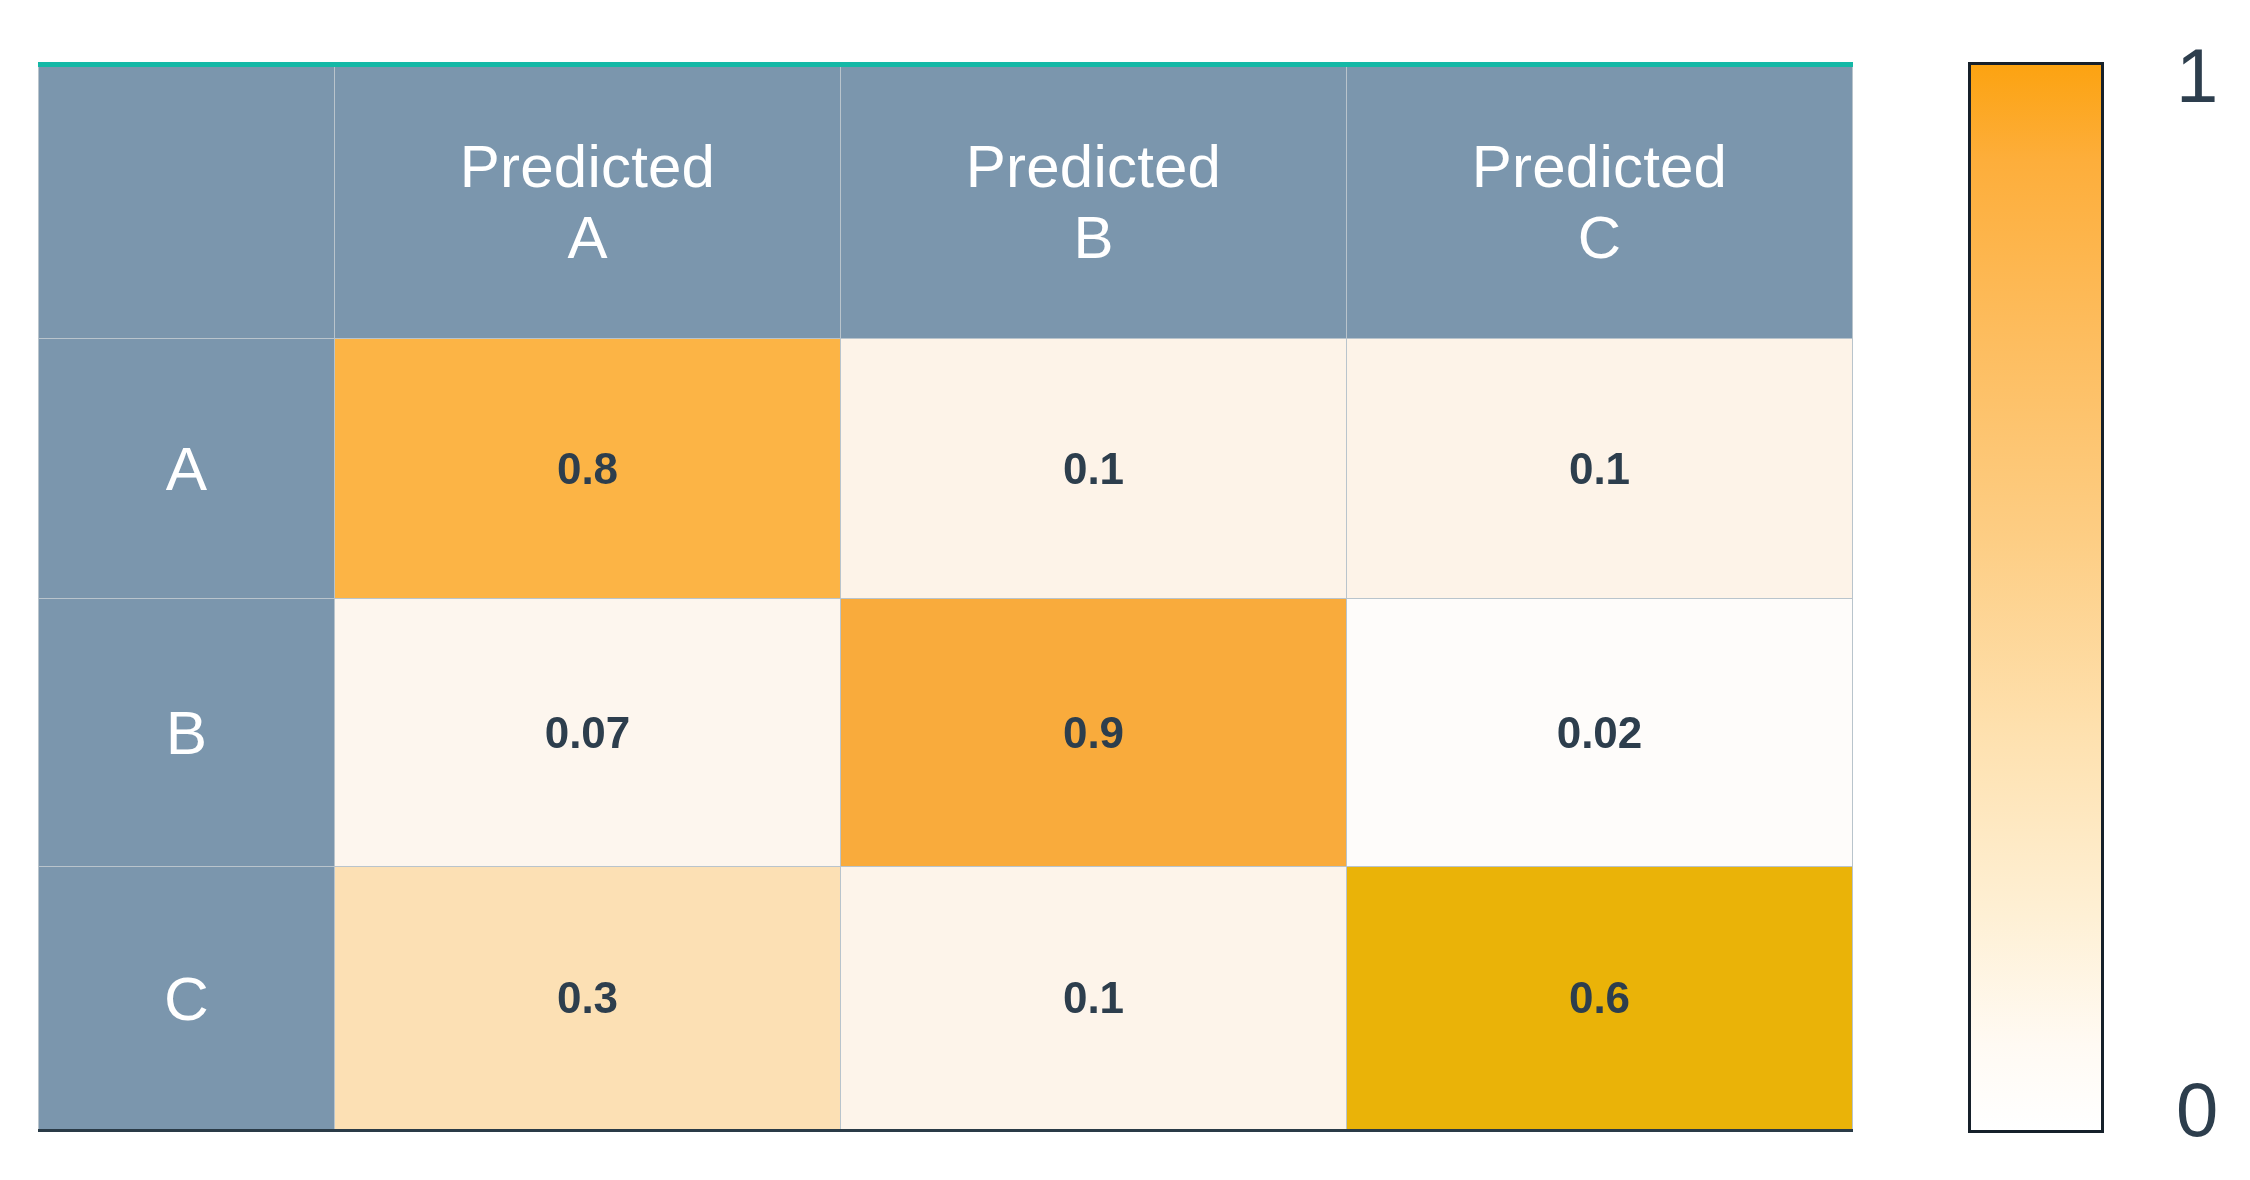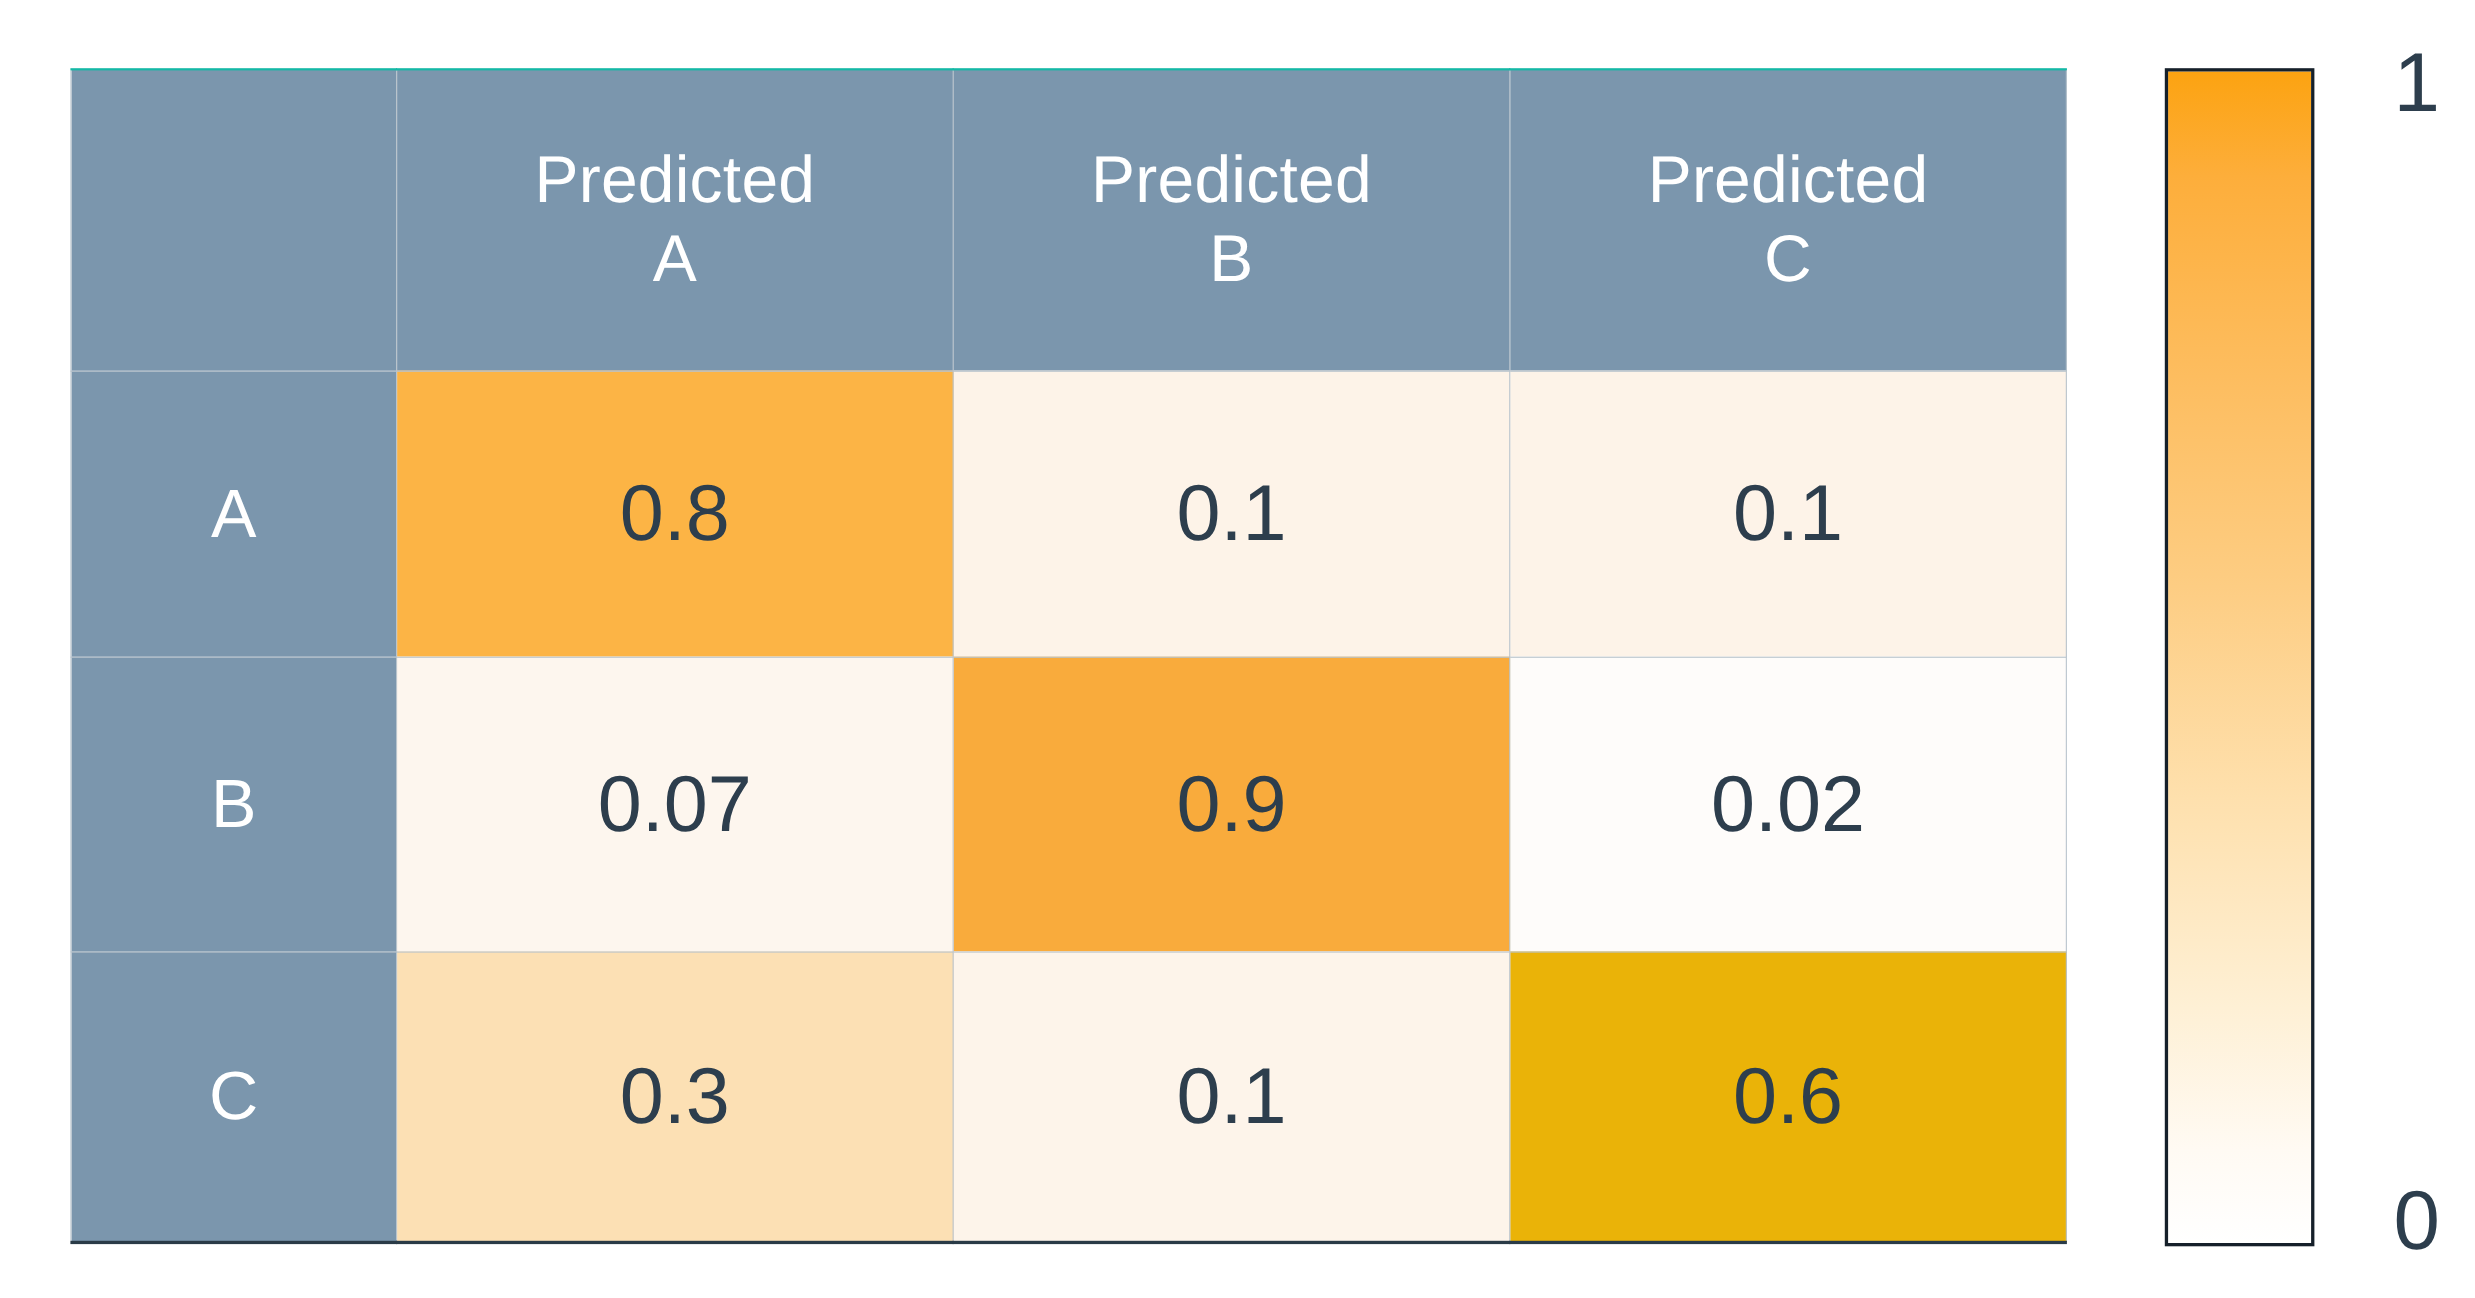--- a/index.html
+++ b/index.html
@@ -19,27 +19,27 @@
   #figure {
     position: absolute;
     left: 0; top: 0;
     width: 2250px;
     height: 1180px;
   }
 
   
   #matrix {
     position: absolute;
-    left: 64px;
+    left: 38px;
     top: 62px;
     width: 1814px;
     height: 1066px;
     border-collapse: collapse;
     table-layout: fixed;
-    border-top: 2px solid #14b8a6;
+    border-top: 5px solid #14b8a6;
     border-bottom: 3px solid #2a3b47;
     box-sizing: border-box;
   }
   #matrix td, #matrix th {
     padding: 0;
     margin: 0;
     text-align: center;
     vertical-align: middle;
     box-sizing: border-box;
     border: 1px solid #b9c4cc;
@@ -65,22 +65,22 @@
     background: #7b96ad;
   }
   .rowlabel {
     background: #7b96ad;
     color: #ffffff;
     font-size: 62px;
     font-weight: 400;
   }
   .valcell {
     color: #2d3e4d;
-    font-size: 72px;
-    font-weight: 400;
+    font-size: 44px;
+    font-weight: 700;
   }
   .hdr-cell .l1, .hdr-cell .l2 { display: block; }
 
   
   #colorbar-wrap {
     position: absolute;
     left: 1968px;
     top: 62px;
     width: 136px;
     height: 1071px;

